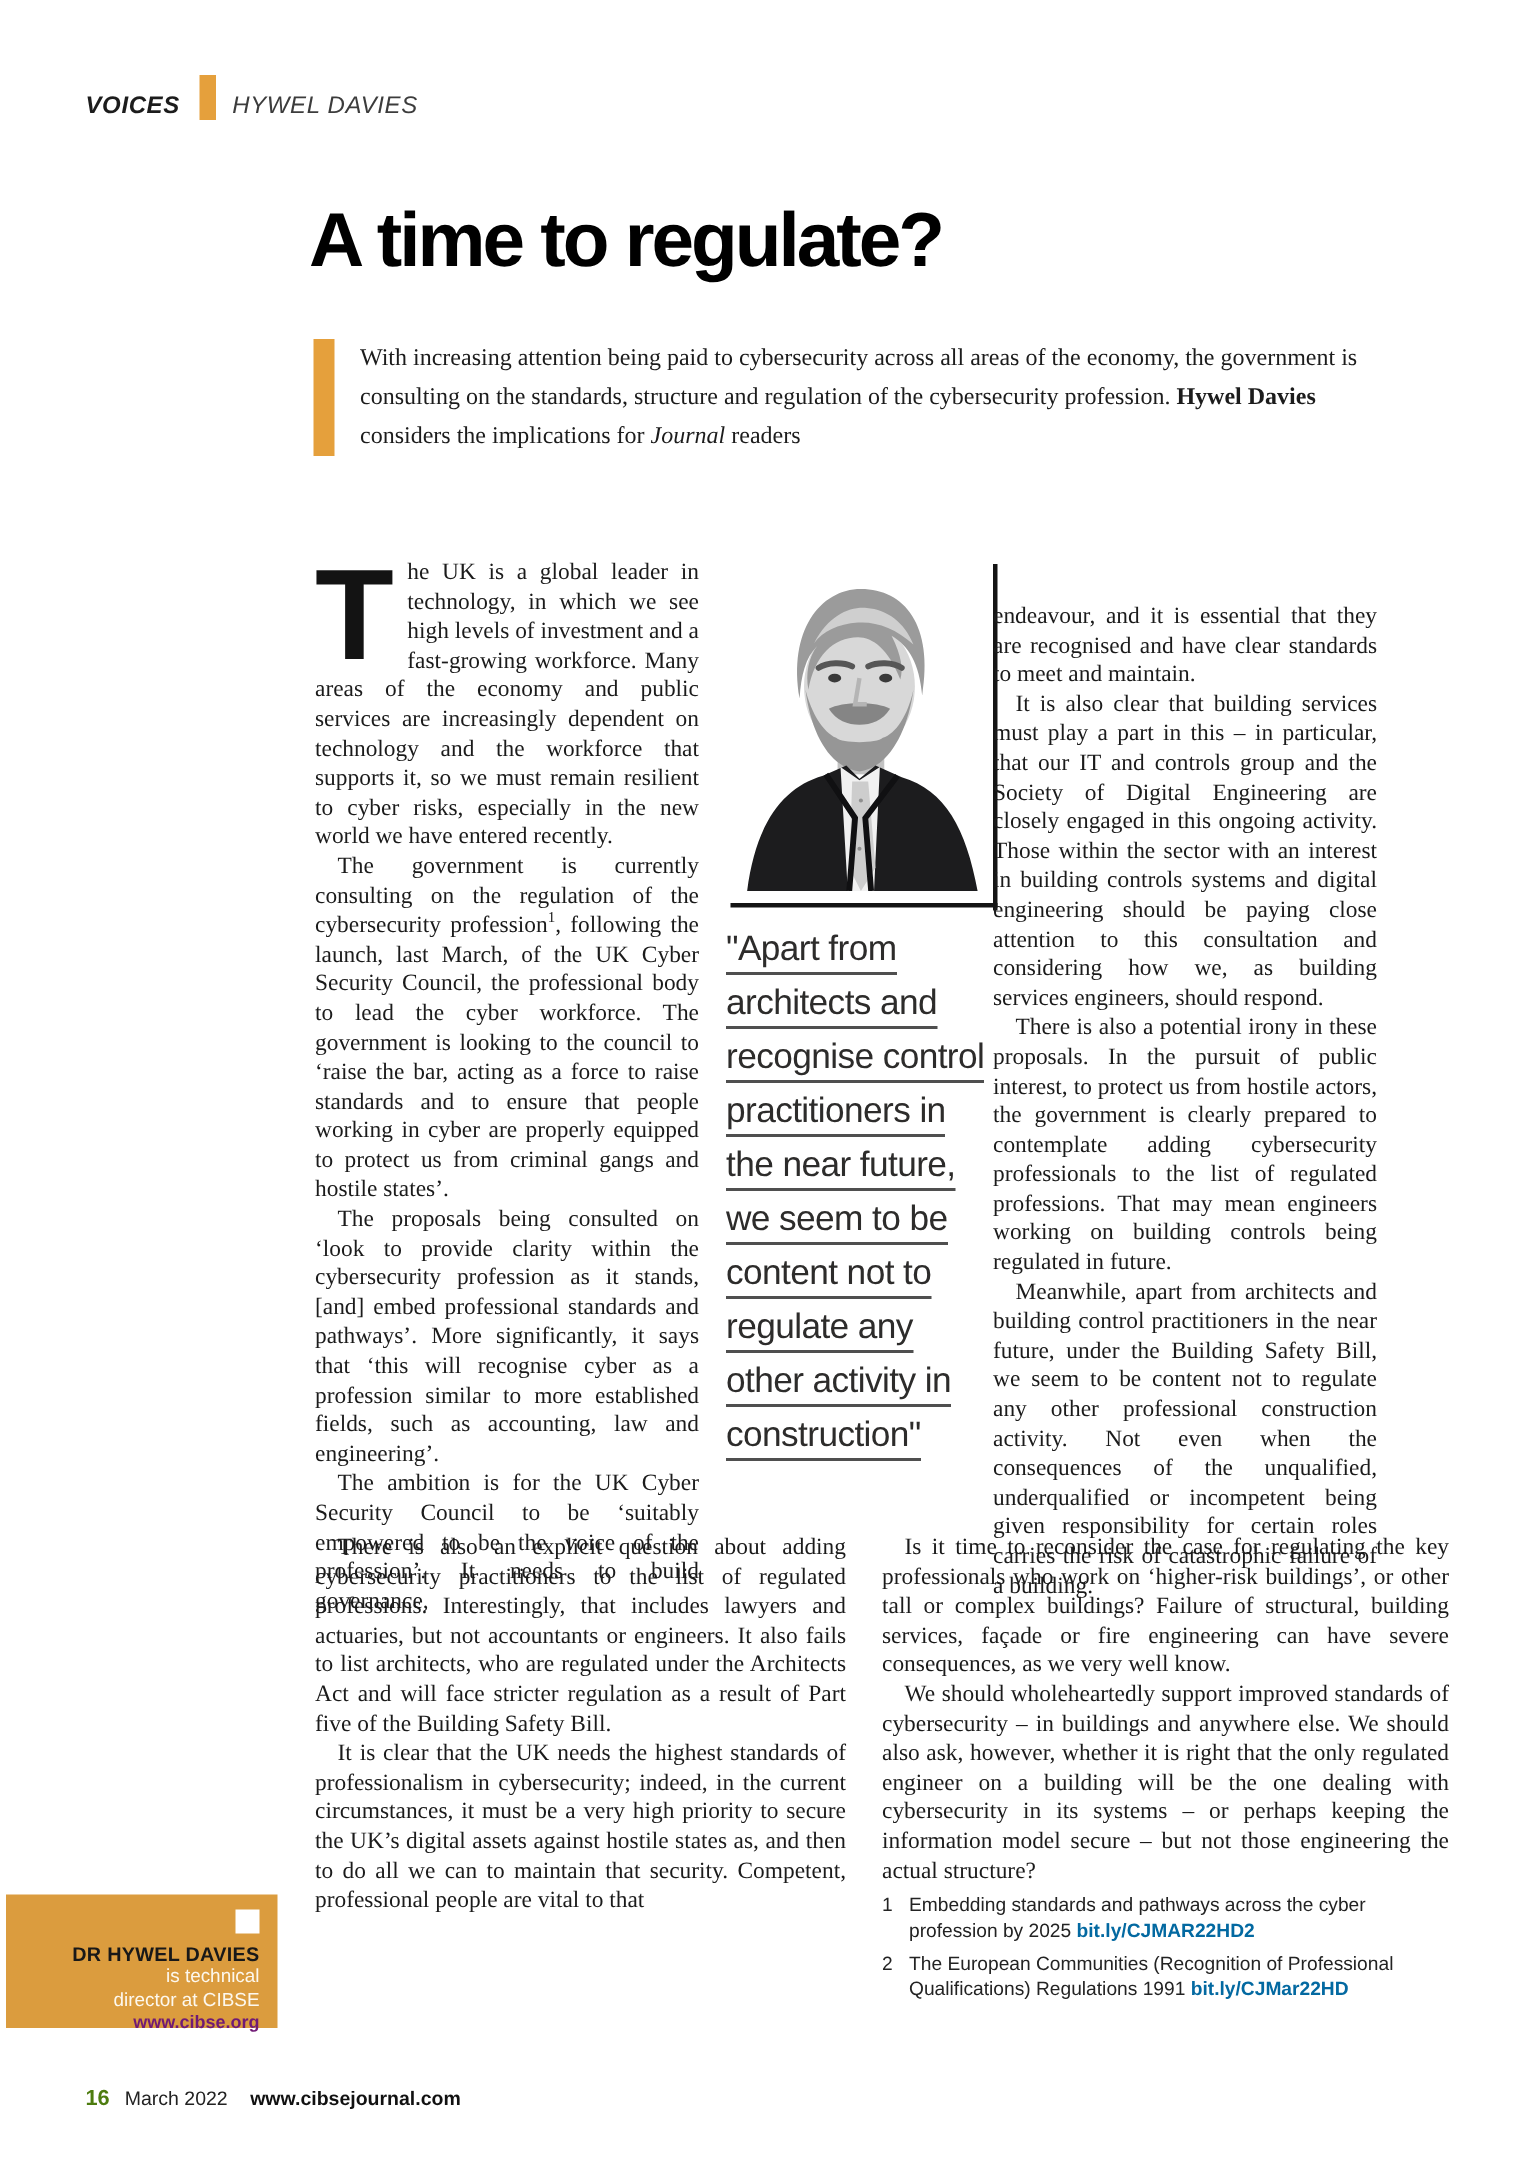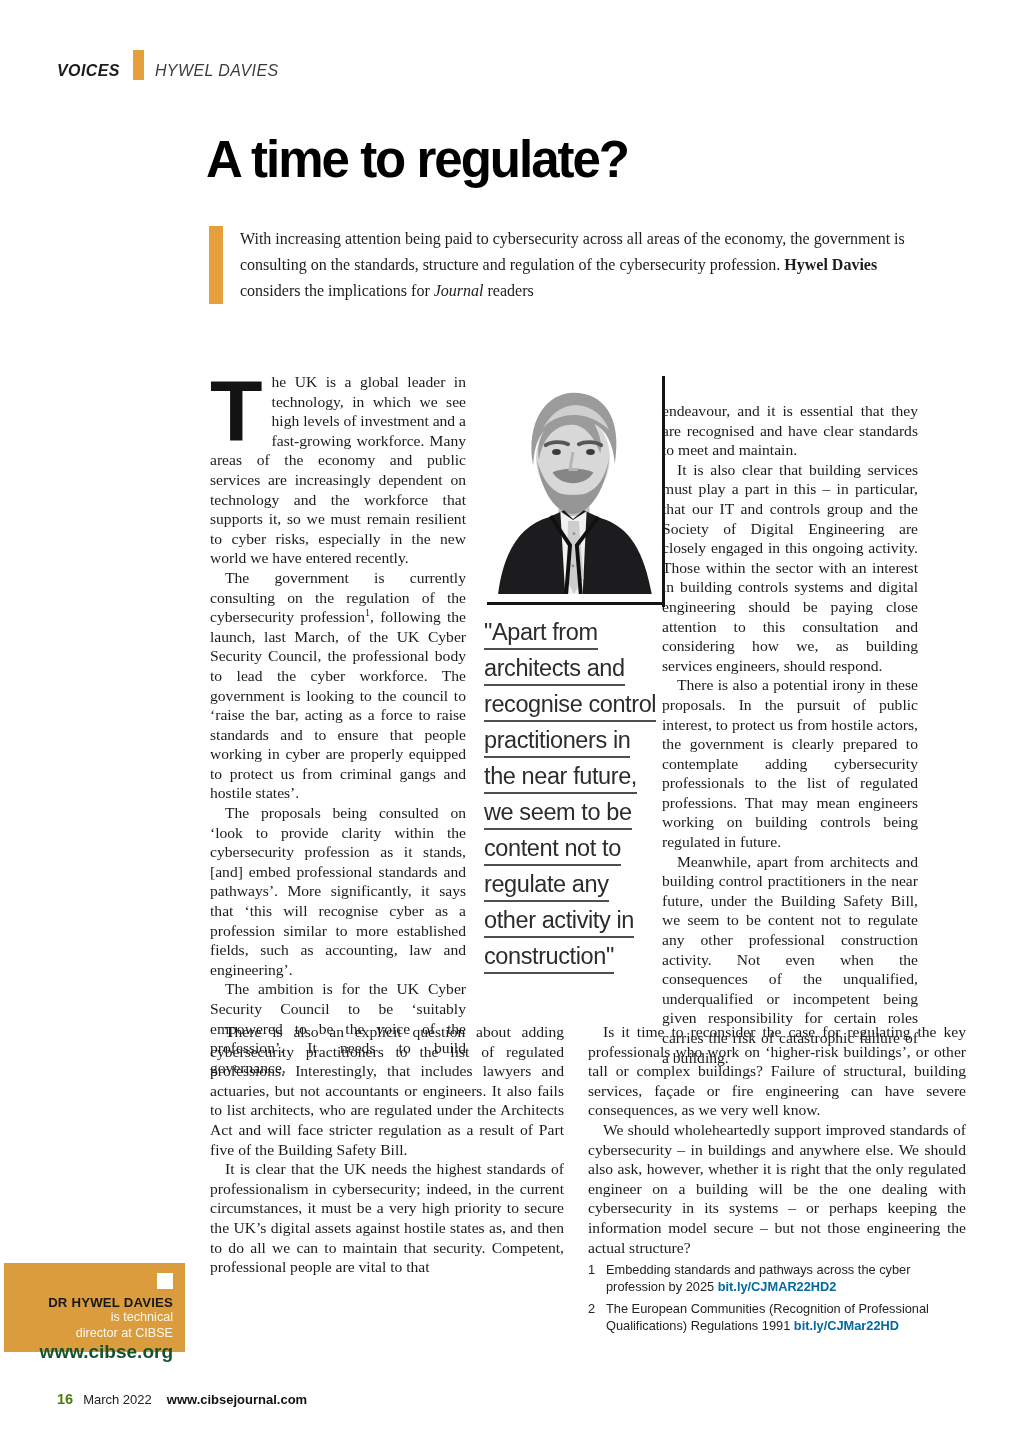--- a/index.html
+++ b/index.html
@@ -65,21 +65,21 @@
   .ref-item .num { flex:0 0 18px; }
   .ref-item .ref-link { font-weight:700; color:#0369a1; text-decoration:none; }
   
   .bio {
     position:absolute; left:4px; top:1263px; width:181px; height:89px;
     padding:10px 12px 8px; text-align:right;
   }
   .bio .square { position:absolute; top:10px; right:12px; width:16px; height:16px; background:#ffffff; }
   .bio .name { margin-top:22px; font-size:13.2px; font-weight:700; color:#181818; letter-spacing:.2px; }
   .bio .role { font-size:12.6px; line-height:15.5px; color:#fdf8ee; }
-  .bio .url { font-size:19px; font-weight:700; color:#14532d; text-decoration:none; display:block; }
+  .bio .url { font-size:12px; font-weight:700; color:#701a75; text-decoration:none; display:block; }
   
   .footer { position:absolute; left:57px; top:1391px; display:flex; align-items:baseline; }
   .footer .pnum { font-size:14.5px; font-weight:700; color:#4d7c0f; }
   .footer .date { font-size:13px; color:#222; margin-left:10px; }
   .footer .url { font-size:13px; font-weight:700; color:#111; margin-left:15px; text-decoration:none; }
 </style>
 </head>
 <body>
 
 <div class="page">

